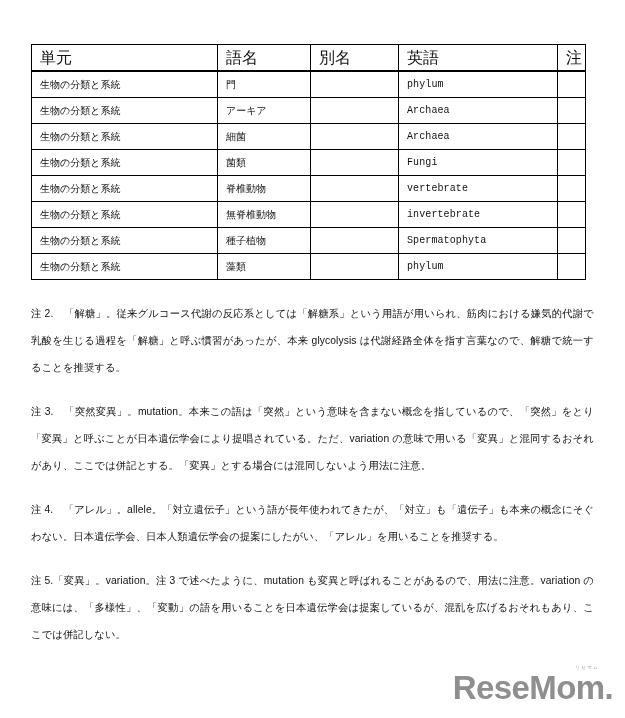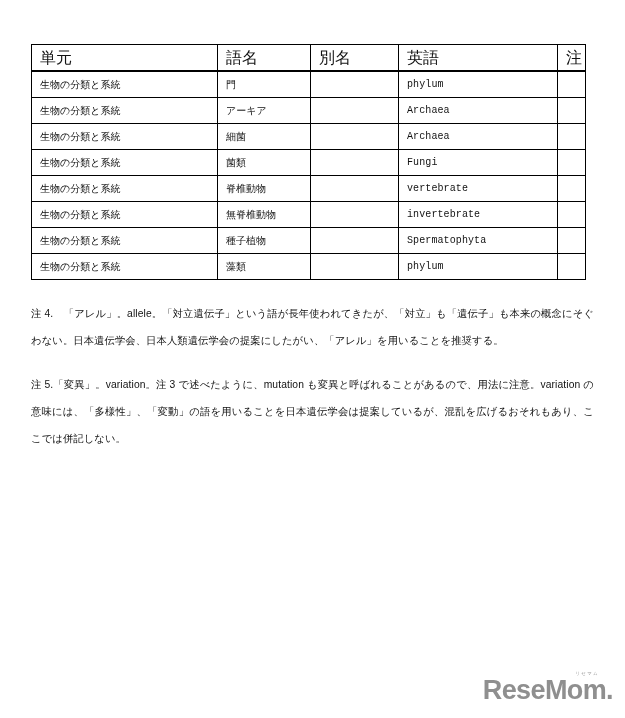--- a/index.html
+++ b/index.html
@@ -97,21 +97,21 @@
   .logo-furigana {
     font-size: 4.5px;
     color: #9a9a9a;
     letter-spacing: 1.3px;
     margin: 0 14px 1px 0;
     display: block;
     text-align: right;
   }
   .logo-word {
     font-family: "Liberation Sans", "DejaVu Sans", sans-serif;
-    font-size: 27px;
+    font-size: 33px;
     font-weight: bold;
     color: #8f8f8f;
     letter-spacing: -0.6px;
     display: block;
   }
 </style>
 </head>
 <body>
 
 <div class="page">
@@ -189,20 +189,22 @@
           <td>藻類</td>
           <td></td>
           <td class="cell-eng">phylum</td>
           <td></td>
         </tr>
       </tbody>
     </table>
   </div>
 
   <div class="notes">
+    <p class="note">注 2.　「解糖」。従来グルコース代謝の反応系としては「解糖系」という用語が用いられ、筋肉における嫌気的代謝で乳酸を生じる過程を「解糖」と呼ぶ慣習があったが、本来 glycolysis は代謝経路全体を指す言葉なので、解糖で統一することを推奨する。</p>
+    <p class="note">注 3.　「突然変異」。mutation。本来この語は「突然」という意味を含まない概念を指しているので、「突然」をとり「変異」と呼ぶことが日本遺伝学会により提唱されている。ただ、variation の意味で用いる「変異」と混同するおそれがあり、ここでは併記とする。「変異」とする場合には混同しないよう用法に注意。</p>
     <p class="note">注 4.　「アレル」。allele。「対立遺伝子」という語が長年使われてきたが、「対立」も「遺伝子」も本来の概念にそぐわない。日本遺伝学会、日本人類遺伝学会の提案にしたがい、「アレル」を用いることを推奨する。</p>
     <p class="note">注 5.「変異」。variation。注 3 で述べたように、mutation も変異と呼ばれることがあるので、用法に注意。variation の意味には、「多様性」、「変動」の語を用いることを日本遺伝学会は提案しているが、混乱を広げるおそれもあり、ここでは併記しない。</p>
   </div>
 
   <div class="logo">
     <span class="logo-furigana">リセマム</span>
     <span class="logo-word">ReseMom.</span>
   </div>
 
 </div>

